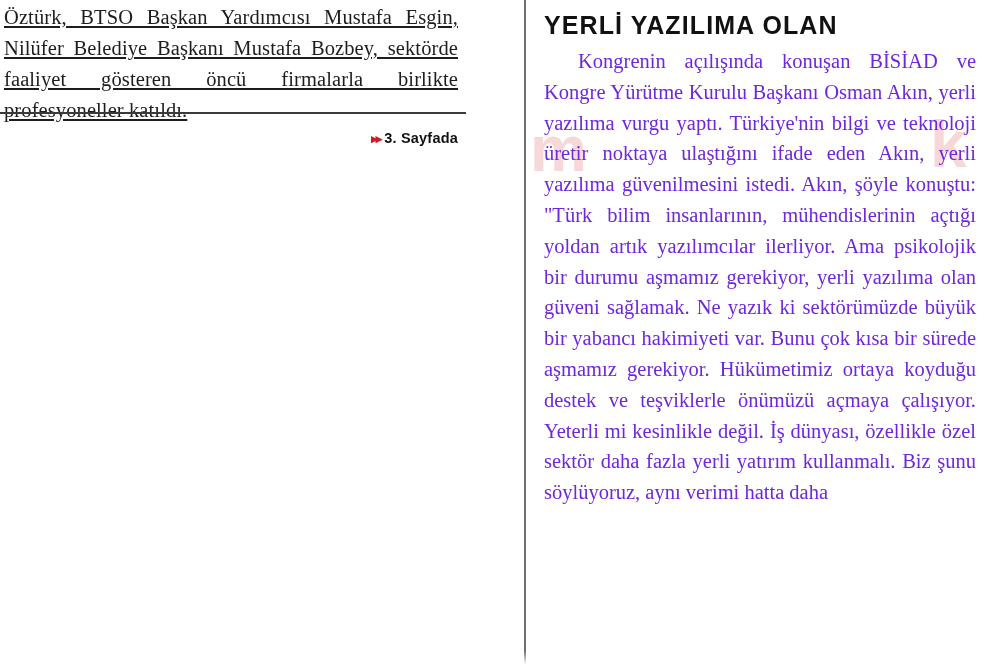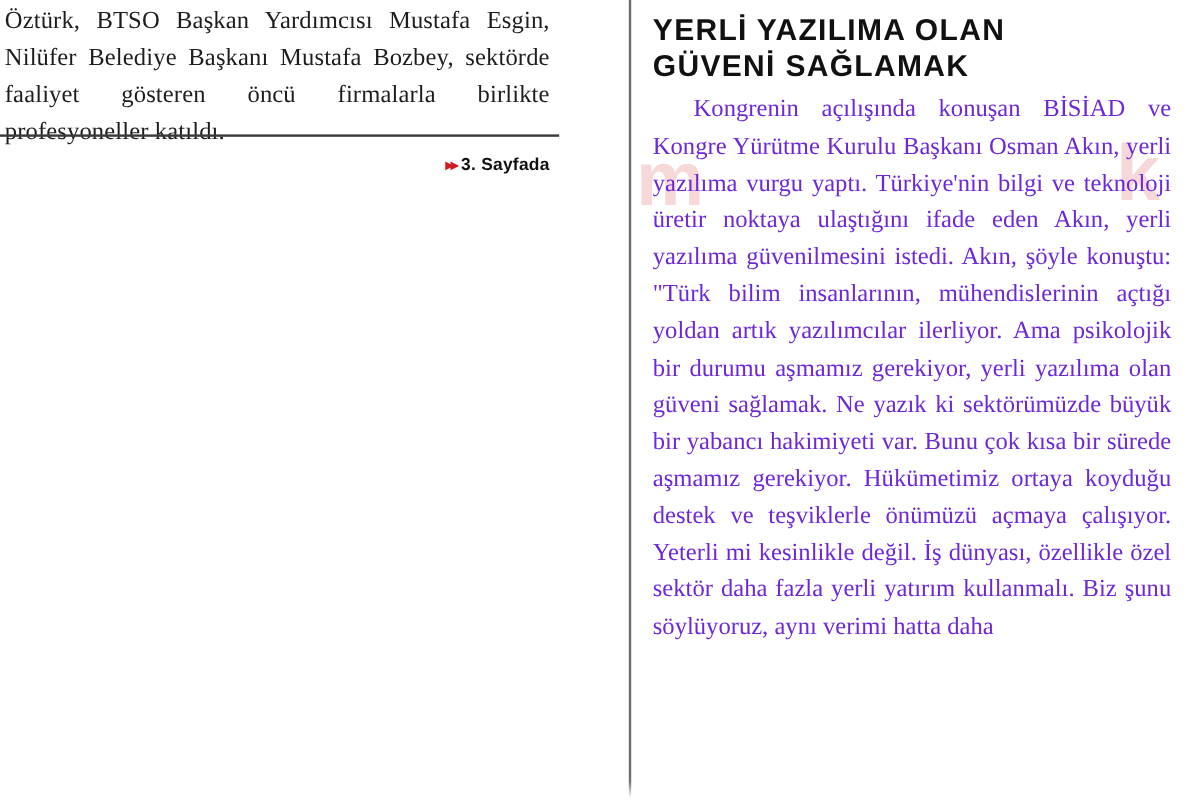--- a/index.html
+++ b/index.html
@@ -32,20 +32,21 @@
   }
   .left-text {
     font-family: "Liberation Serif", serif;
     font-size: 20.5px;
     line-height: 31px;
     color: #1d1d1d;
     letter-spacing: 0.1px;
     text-align: justify;
     margin: 0;
     padding-top: 2px;
+    text-decoration: underline;
   }
   .jump-ref {
     display: inline-block;
     float: right;
     margin-top: 4px;
     font-family: "Liberation Sans", sans-serif;
     font-weight: bold;
     font-size: 14.5px;
     letter-spacing: 0.2px;
     color: #111;
@@ -159,19 +160,18 @@
   <div class="left-rule"></div>
 
   <div class="v-divider"></div>
 
   <div class="ghost ghost-a">m</div>
   <div class="ghost ghost-b">k</div>
 
   <div class="right-col">
     <h2 class="headline">
       <span>YERLİ YAZILIMA OLAN</span>
-      <span class="l2">GÜVENİ SAĞLAMAK</span>
     </h2>
     <p class="body-text">Kongrenin açılışında konuşan BİSİAD ve Kongre Yürütme Kurulu Başkanı Osman Akın, yerli yazılıma vurgu yaptı. Türkiye'nin bilgi ve teknoloji üretir noktaya ulaştığını ifade eden Akın, yerli yazılıma güvenilmesini istedi. Akın, şöyle konuştu: "Türk bilim insanlarının, mühendislerinin açtığı yoldan artık yazılımcılar ilerliyor. Ama psikolojik bir durumu aşmamız gerekiyor, yerli yazılıma olan güveni sağlamak. Ne yazık ki sektörümüzde büyük bir yabancı hakimiyeti var. Bunu çok kısa bir sürede aşmamız gerekiyor. Hükümetimiz ortaya koyduğu destek ve teşviklerle önümüzü açmaya çalışıyor. Yeterli mi kesinlikle değil. İş dünyası, özellikle özel sektör daha fazla yerli yatırım kullanmalı. Biz şunu söylüyoruz, aynı verimi hatta daha</p>
   </div>
 
   <div class="clip-fade"></div>
 </div>
 
 </body></html>

